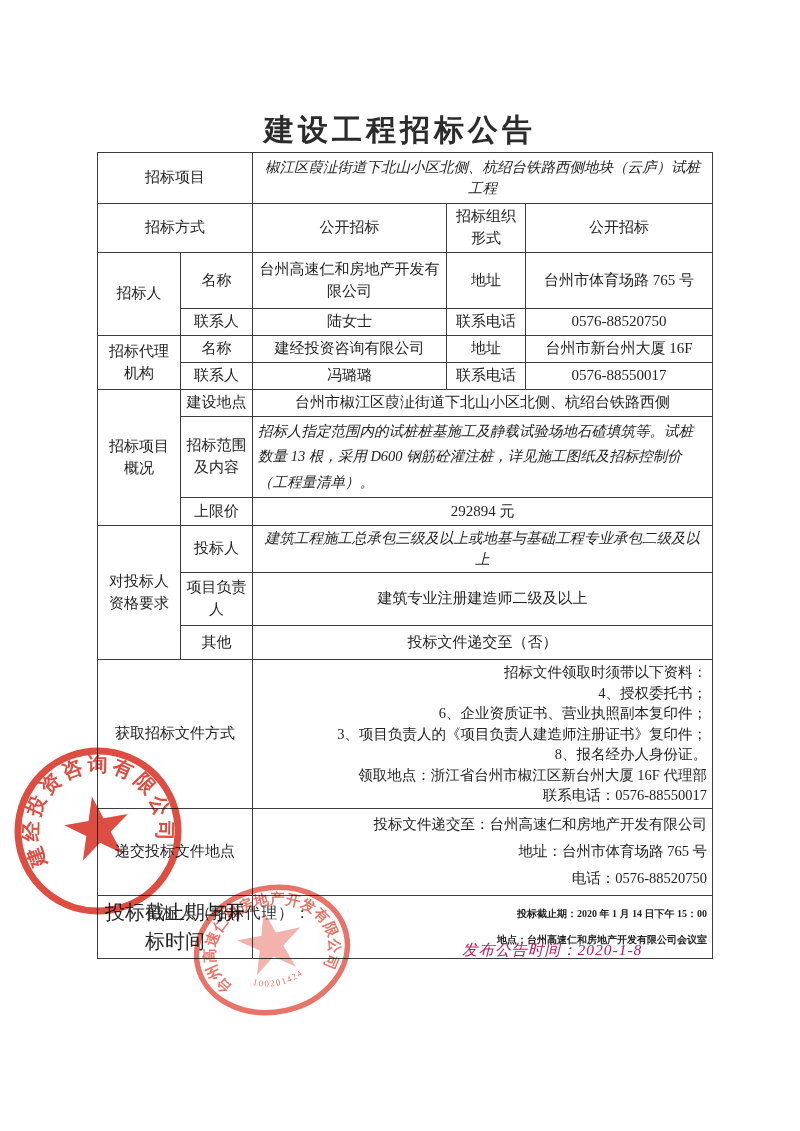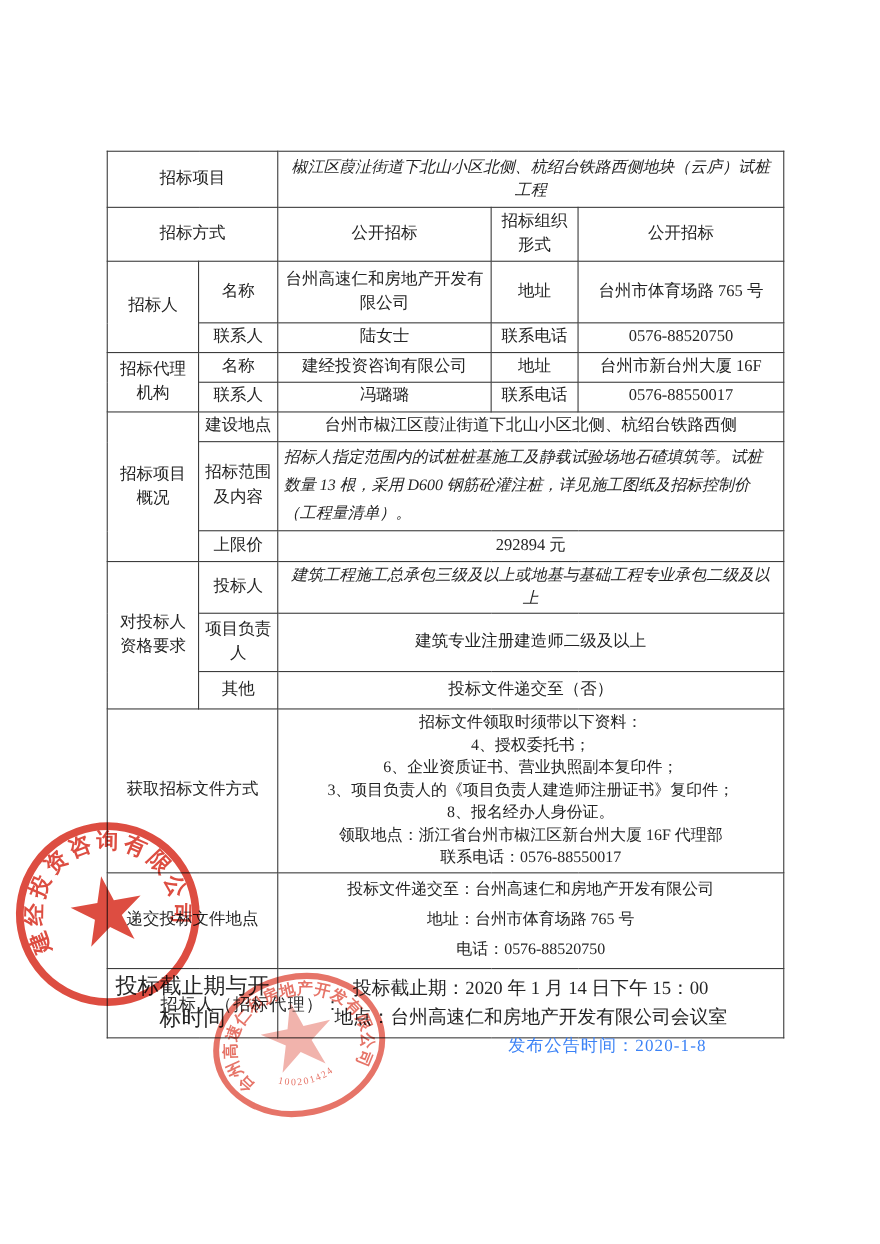--- a/index.html
+++ b/index.html
@@ -8,56 +8,57 @@
     background:#ffffff; overflow:hidden;
     font-family:"Liberation Serif","DejaVu Serif",serif;
     color:#222;
   }
   .doc-title {
     position:absolute; top:110px; left:0; right:0;
     text-align:center; font-size:30px; font-weight:600;
     letter-spacing:4px; color:#2b2b2b;
   }
   table.bid-table {
-    position:absolute; left:97px; top:137px; width:615px;
+    position:absolute; left:97px; top:152px; width:615px;
     border-collapse:collapse; table-layout:fixed;
   }
   .bid-table td {
     border:1px solid #3d3d3d;
     text-align:center; vertical-align:middle;
     font-size:15px; line-height:1.45;
     padding:2px 5px; color:#242424;
     word-break:break-all;
   }
   .bid-table td.small { font-size:14.5px;font-style:italic; }
   .bid-table td.lt { text-align:left; }
-  .lines div { text-align:center; }
+  .lines div { text-align:right; }
   .r13-lines div { line-height:20.5px; font-size:14.5px; }
   .r14-lines div { line-height:27px; font-size:14.5px;font-family:Liberation Serif, serif; }
-  .r15-lines div { line-height:26px; font-size:17px; }
+  .r15-lines div { line-height:26px; font-size:10px;font-weight:bold; }
   .scope-cell { line-height:1.75 !important; }
   .footer-left {
     position:absolute; left:146px; top:903px;
     font-size:15.5px; letter-spacing:1px; color:#2b2b2b;
   }
   .footer-right {
     position:absolute; left:462px; top:940px;
-    font-size:15.5px; letter-spacing:1px; color:#3b82f6;
+    font-size:15.5px; letter-spacing:1px; color:#be185d;font-style:italic;
   }
   svg.stamp-layer {
     position:absolute; left:0; top:0;
     mix-blend-mode:multiply; pointer-events:none;
   }
   .seal-text { font-family:"Liberation Serif","DejaVu Serif",serif; font-weight:700; }
 </style>
 </head>
 <body>
 
 <div class="page">
 
+  <div class="doc-title">建设工程招标公告</div>
 
   <table class="bid-table">
     <colgroup>
       <col style="width:83px">
         <col style="width:72px">
         <col style="width:194px">
       <col style="width:79px">
         <col style="width:187px">
     </colgroup>
 

